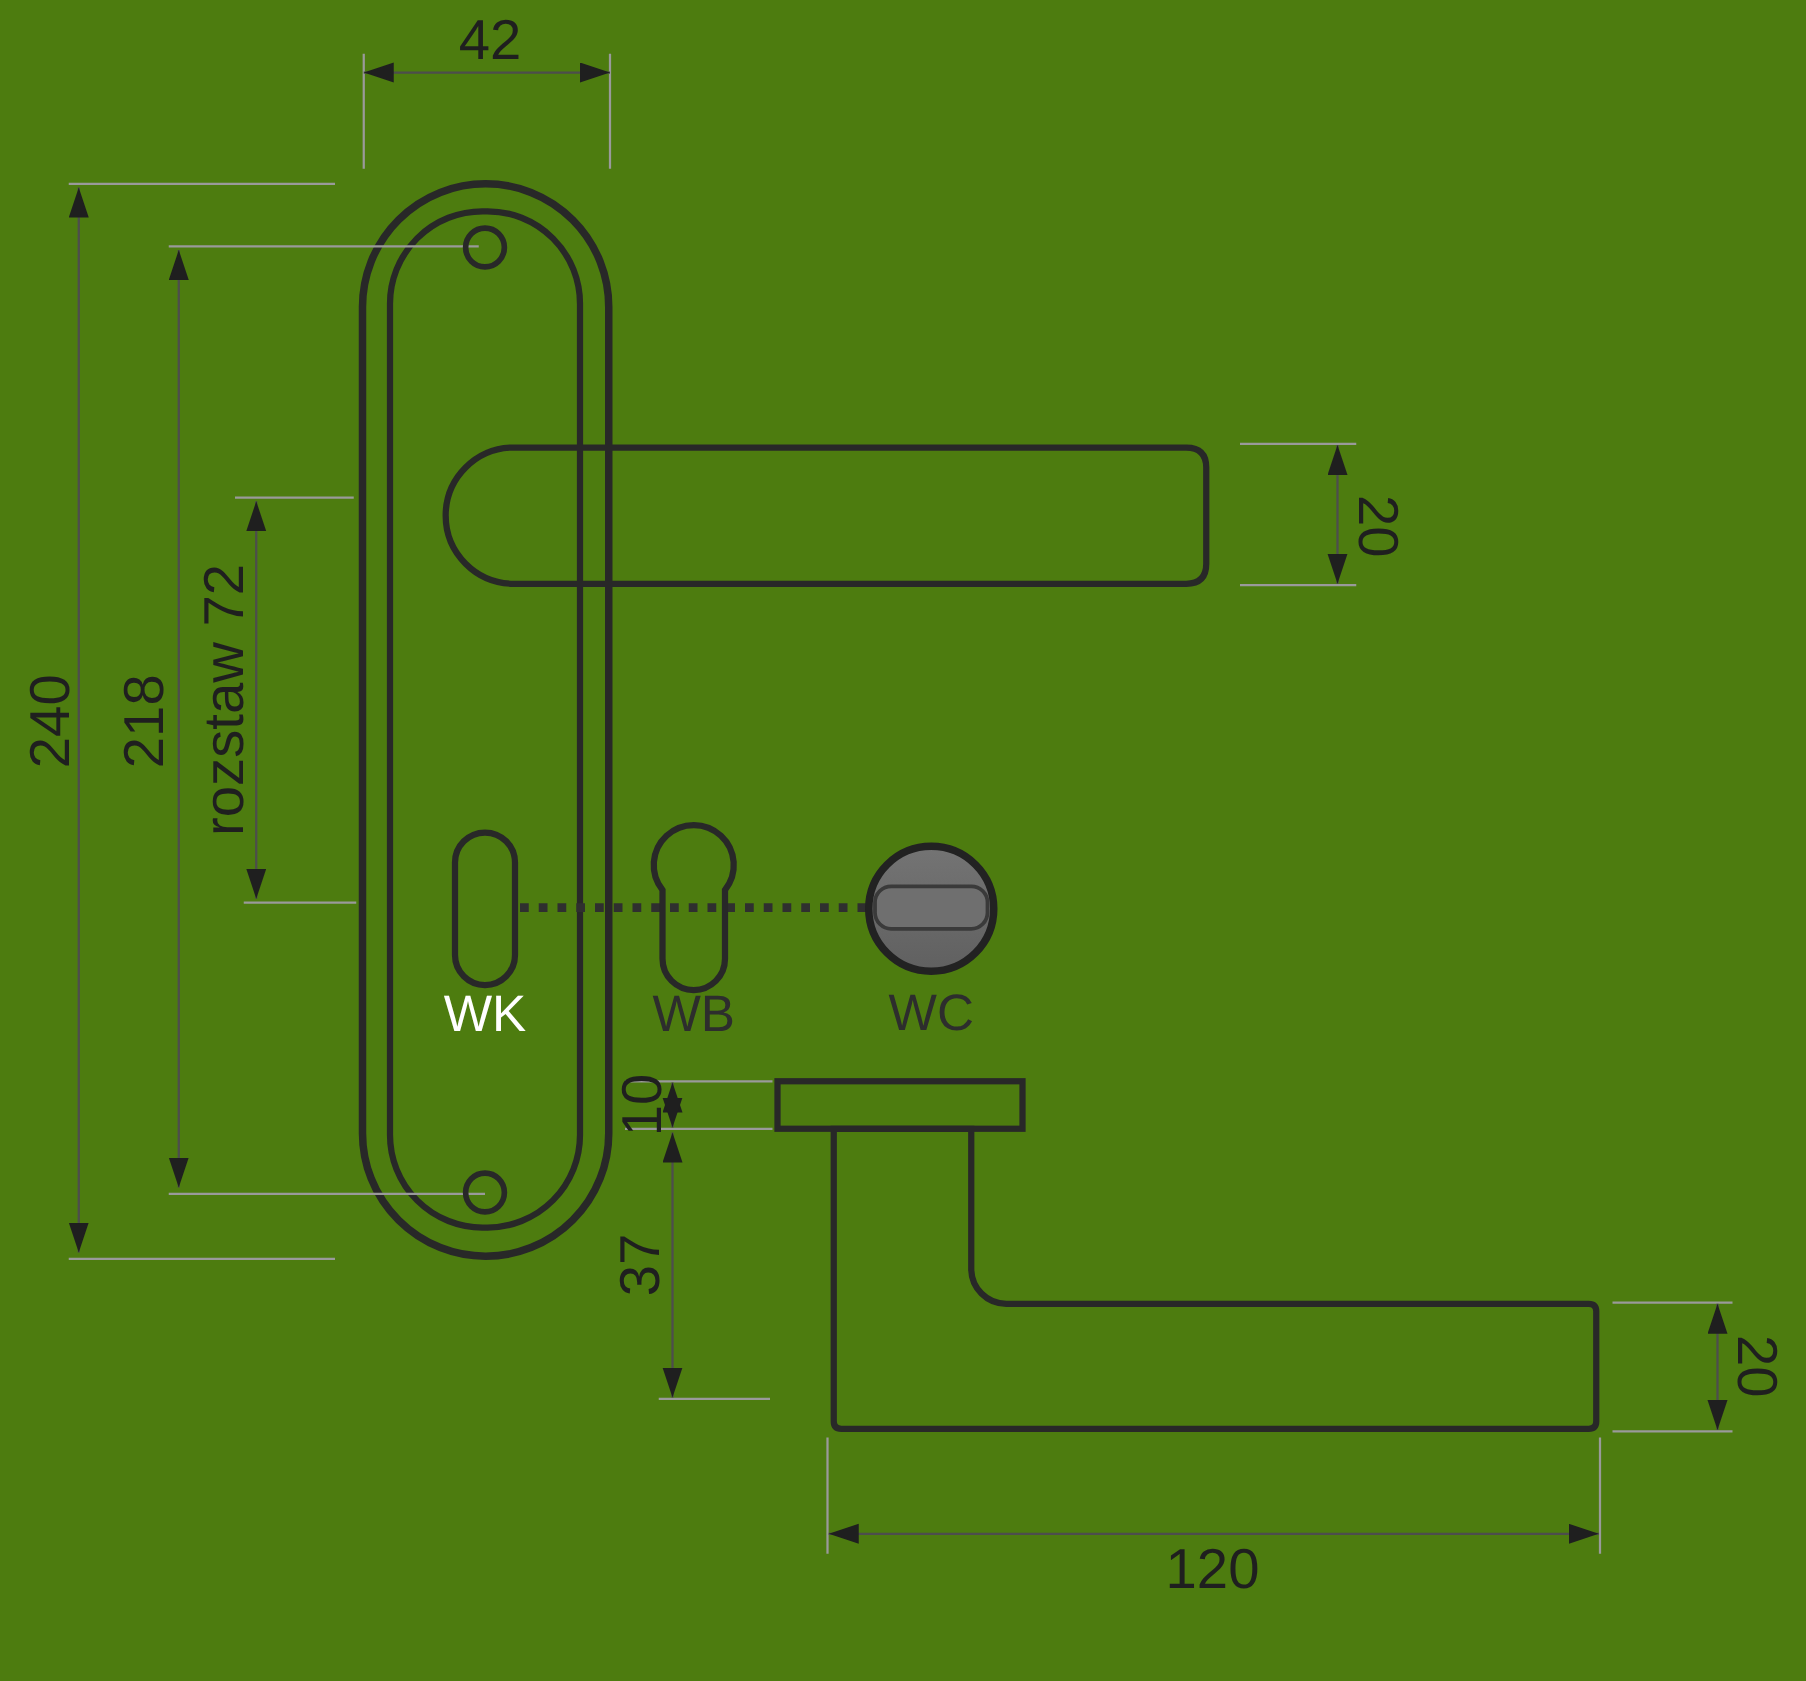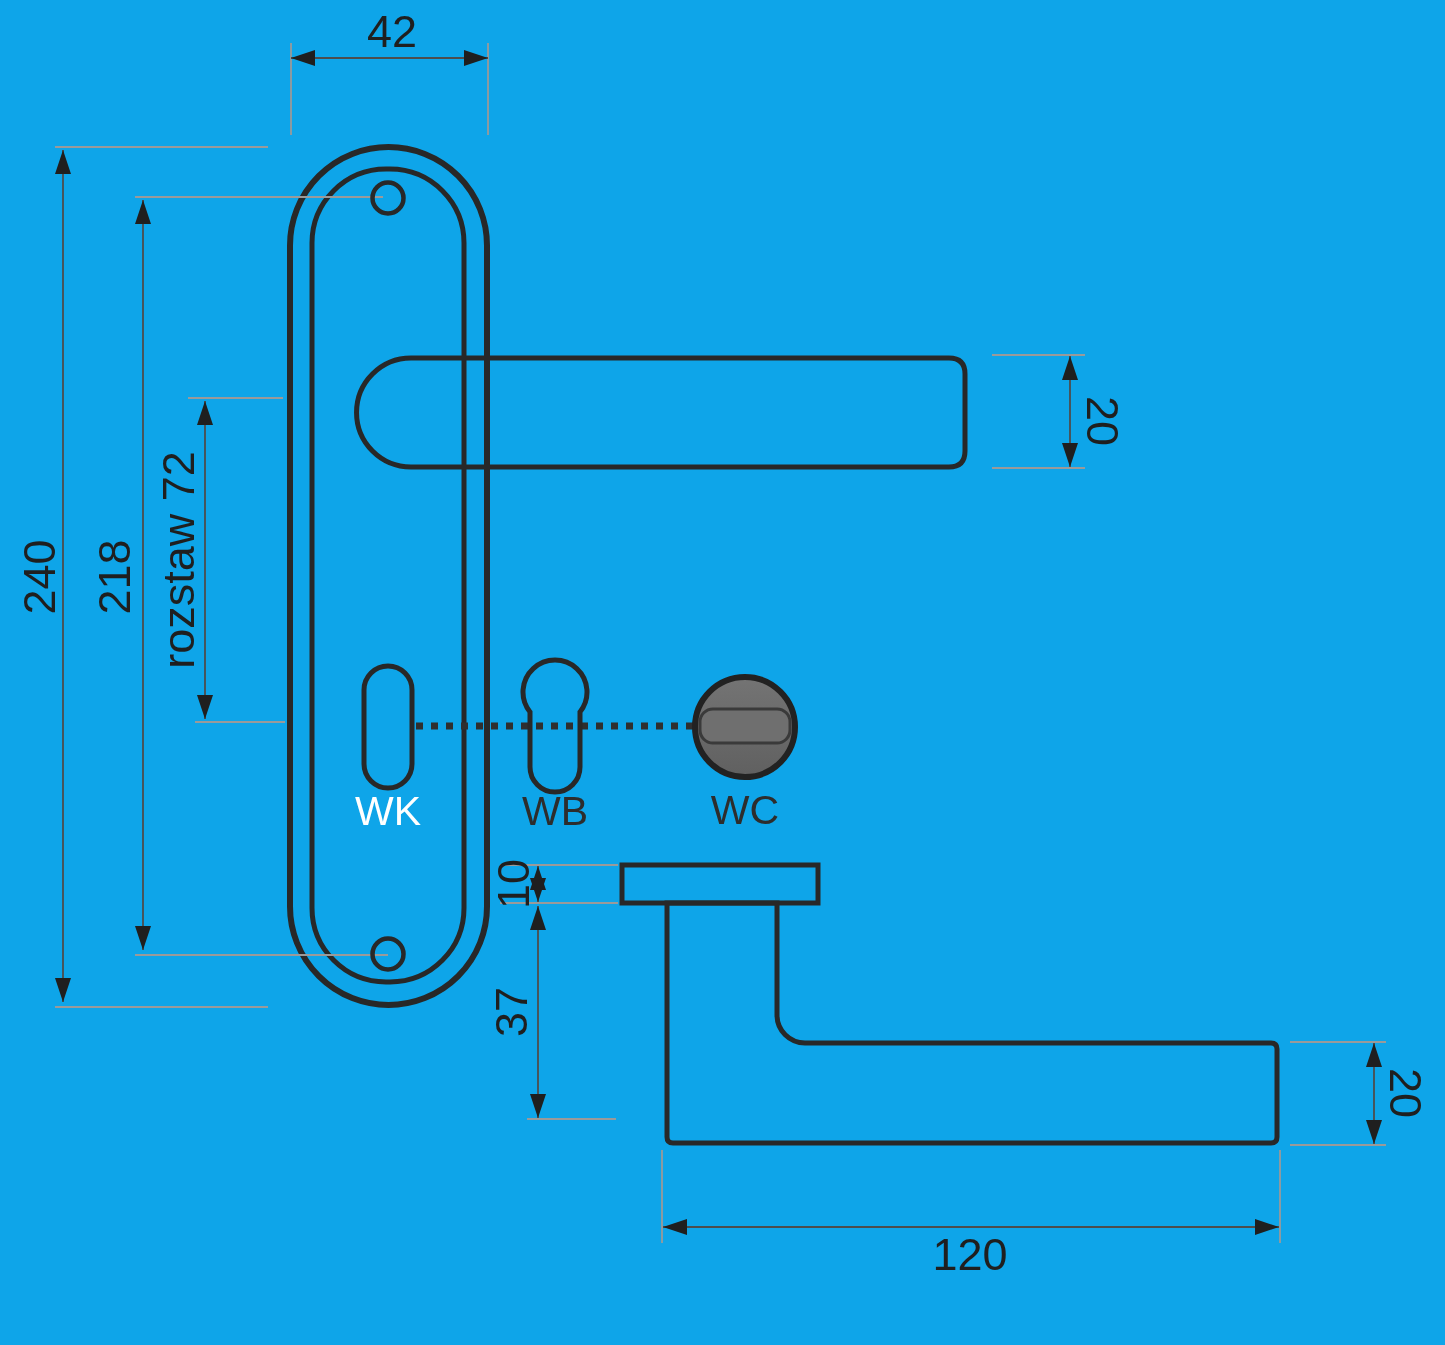--- a/index.html
+++ b/index.html
@@ -1,16 +1,16 @@
 <!DOCTYPE html>
 <html><head>
 <meta charset="utf-8">
 <style>
   html,body{margin:0;padding:0;background:#ffffff;}
-  .stage{position:relative;width:1445px;height:1345px;background:#0ea5e9;overflow:hidden;}
+  .stage{position:relative;width:1445px;height:1345px;background:#4d7c0f;overflow:hidden;}
   svg{display:block;}
   svg text{font-family:"Liberation Sans","DejaVu Sans",sans-serif;}
   .dim-label{font-size:45px;fill:#1f1f1f;}
   .tag{font-size:41px;fill:#2d2d2d;}
   .tag-light{font-size:41px;fill:#ffffff;}
   .ext{stroke:#9a9a9a;stroke-width:1.8;fill:none;}
   .dim{stroke:#4d4d4d;stroke-width:1.8;fill:none;}
   .outline{stroke:#282828;fill:none;}
   .dotted{stroke:#2f2f2f;stroke-width:7;stroke-dasharray:7 8;fill:none;}
 </style>

